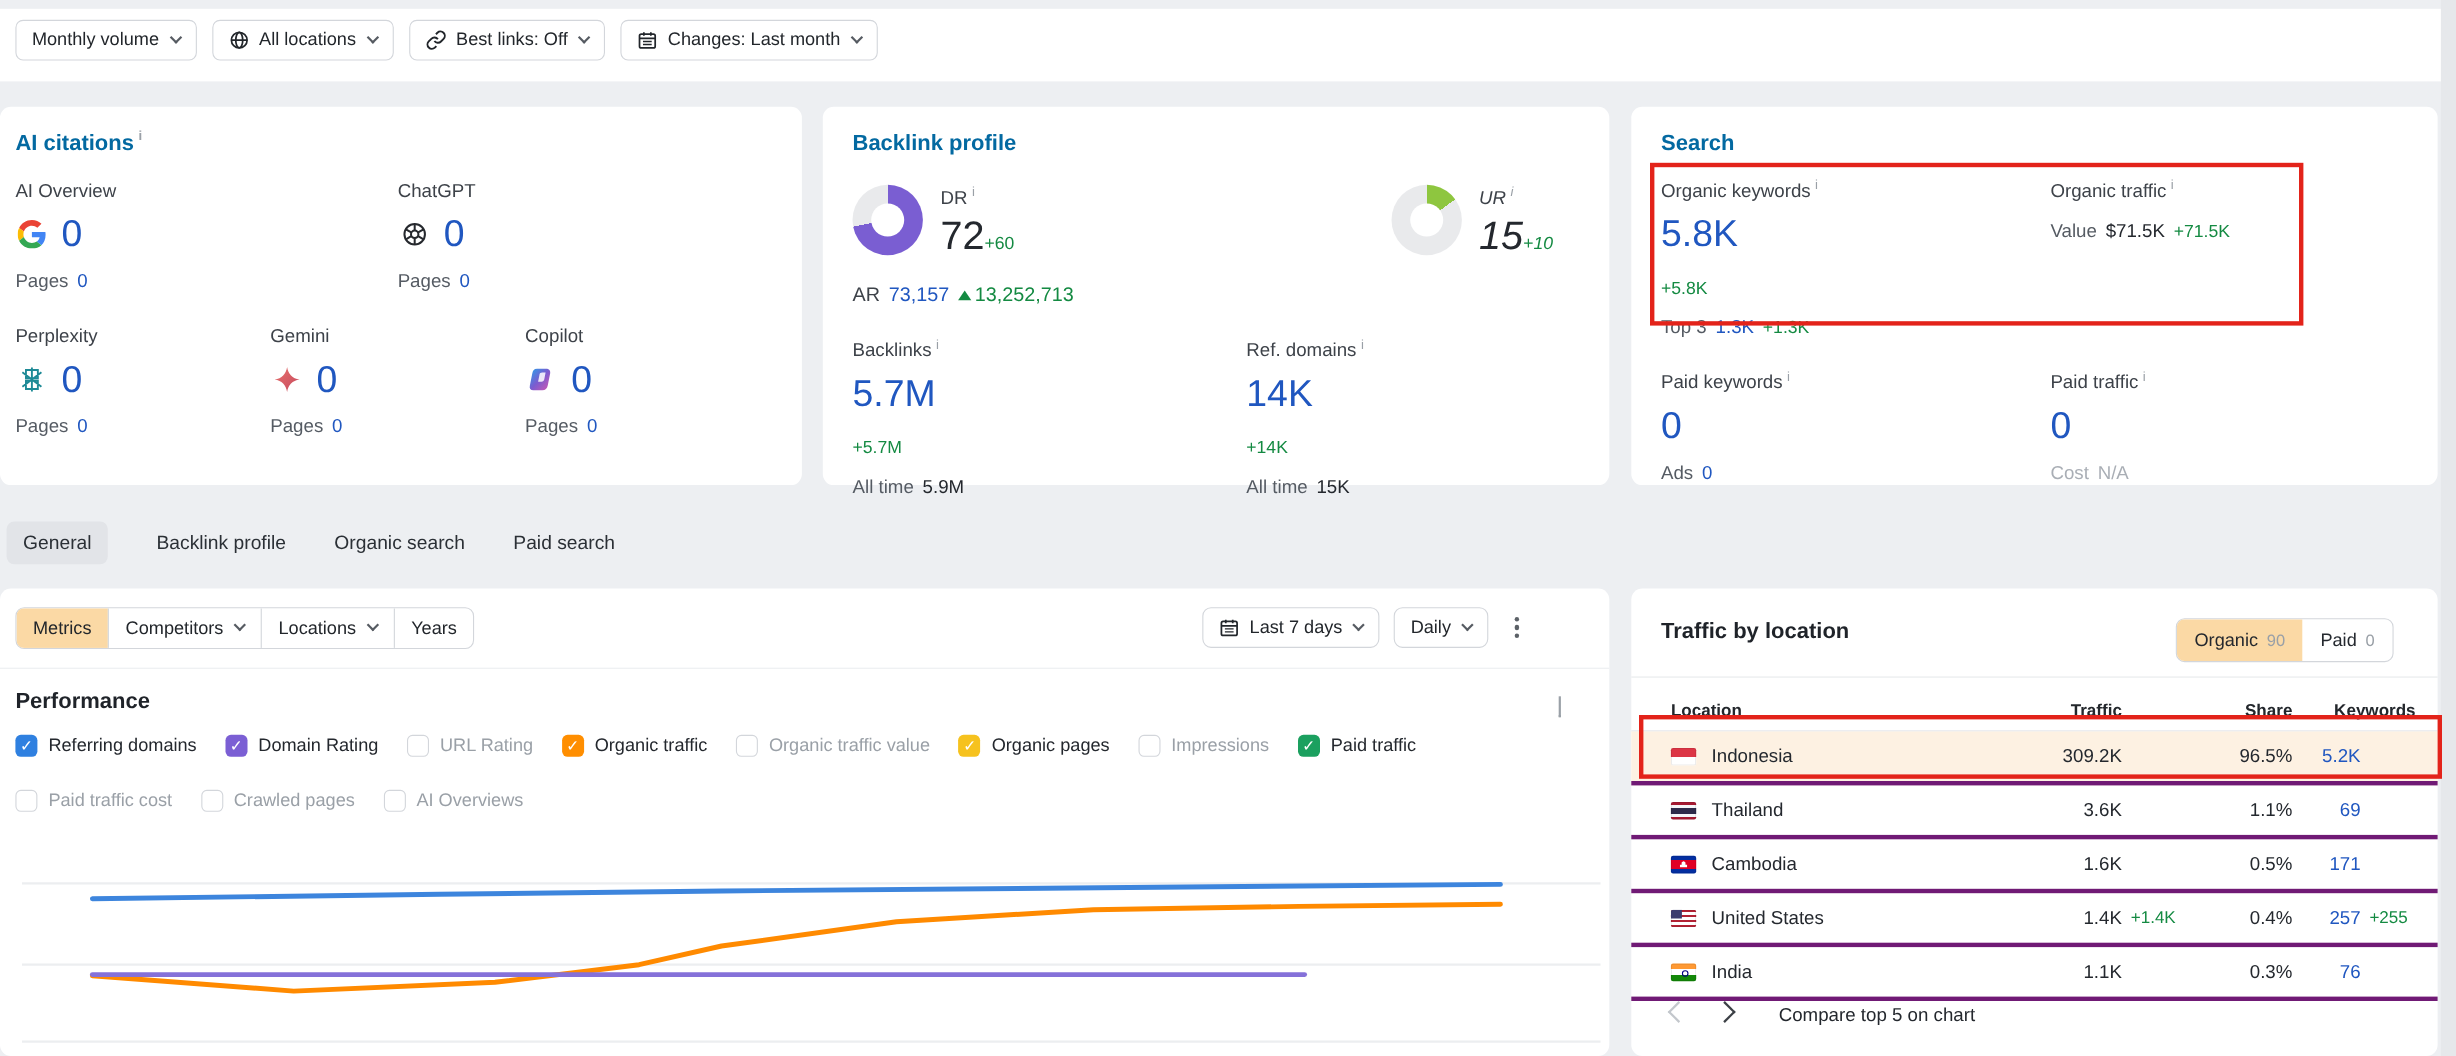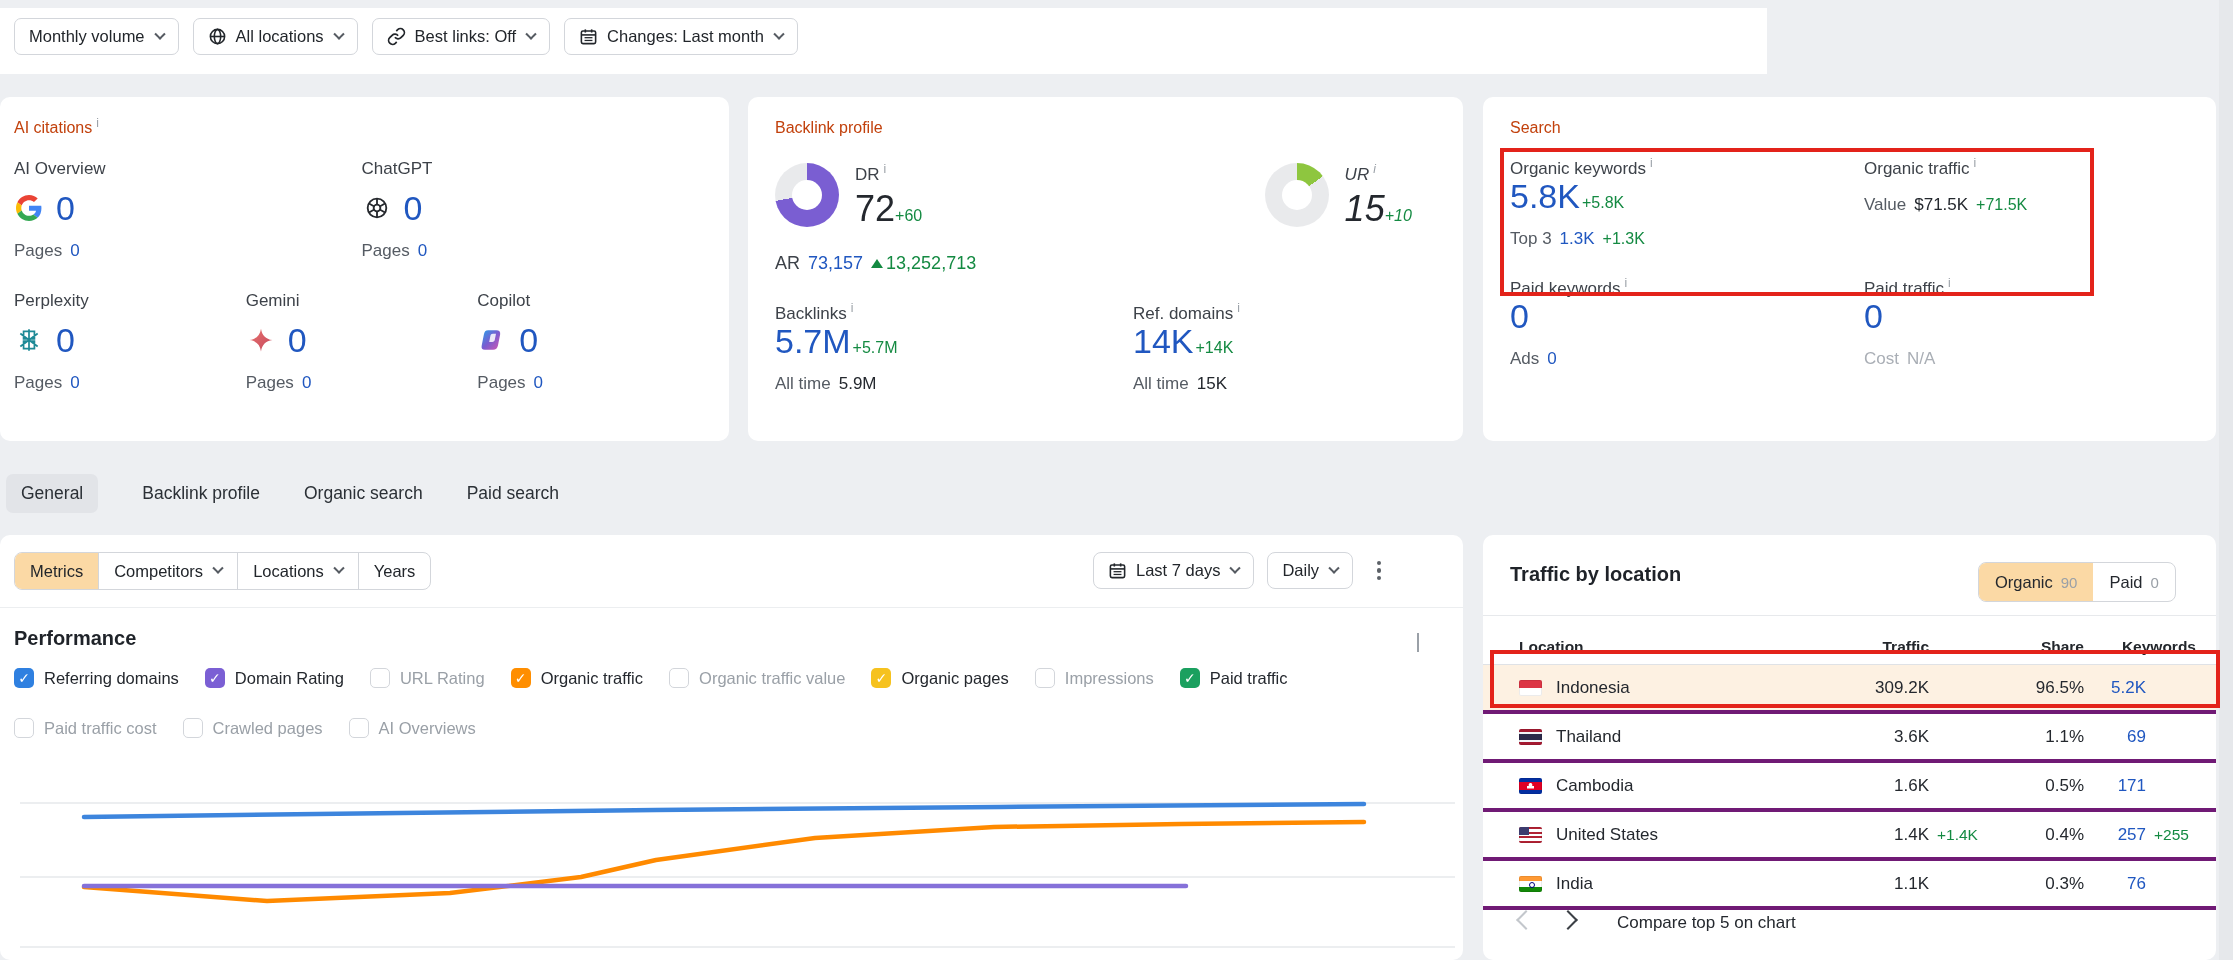--- a/index.html
+++ b/index.html
@@ -1,43 +1,43 @@
 <!DOCTYPE html>
 <html><head>
 <meta charset="utf-8">
 <style>
   * { box-sizing: border-box; margin: 0; padding: 0; }
   html,body { background:#edeff2; }
   body { font-family:"Liberation Sans","DejaVu Sans",sans-serif; color:#24282e; }
   #stage { position:relative; width:2233px; height:960px; overflow:hidden; background:#edeff2; }
 
   
-  .topbar { position:absolute; left:0; top:8px; width:1767px; height:66px; background:#ffffff; }
+  .topbar { position:absolute; left:0; top:8px; width:2219px; height:66px; background:#ffffff; }
   .topbar-inner { display:flex; gap:14px; padding:10px 0 0 14px; }
   .filter-btn { display:inline-flex; align-items:center; gap:9px; height:37px; padding:0 14px;
     background:#fff; border:1px solid #d3d6db; border-radius:7px; font-size:16.5px; color:#22262b; cursor:pointer; }
   .chev { width:8px; height:8px; border-right:2px solid #565b62; border-bottom:2px solid #565b62;
     transform:rotate(45deg) translate(-2px,-2px); margin-left:2px; flex:0 0 auto; }
   .chev.up { transform:rotate(-135deg) translate(-3px,-3px); }
   .icon16 { width:19px; height:19px; flex:0 0 auto; }
 
   
   .card { position:absolute; background:#fff; border-radius:10px; }
   #card-ai   { left:0;     top:97px; width:729px; height:344px; padding:22px 20px 0 14px; }
   #card-bl   { left:748px; top:97px; width:715px; height:344px; padding:22px 20px 0 27px; }
   #card-se   { left:1483px;top:97px; width:733px; height:344px; padding:22px 20px 0 27px; }
-  .card-title { font-size:16px; font-weight:normal; color:#c2410c; }
+  .card-title { font-size:20px; font-weight:bold; color:#0369a1; }
   .info { display:inline-block; color:#9aa0a7; font-size:12px; vertical-align:top; margin-left:4px; position:relative; top:-3px; }
   .info::after { content:"i"; }
 
   .mrow { display:flex; }
   .mrow.r1 { margin-top:22px; }
   .mrow.r2 { margin-top:30px; }
   .mlabel { font-size:17px; color:#3d4249; }
-  .bigline { display:flex; align-items:baseline; gap:2px; }
+  .bigline { margin-top:12px; display:flex; align-items:baseline; gap:24px;flex-direction:column; }
   .big { font-size:34px; line-height:1; }
   .blue { color:#2057c0; }
   .delta { font-size:16px; color:#148a42; }
   .subline { margin-top:16px; font-size:17px; color:#555b63; display:flex; gap:8px; align-items:baseline; }
   .subline .lbl { color:#555b63; }
   .sublink { color:#2057c0; }
   .subdark { color:#24282e; }
   .subgray { color:#a9aeb5; }
   .tri-up { display:inline-block; width:0; height:0; border-left:6px solid transparent; border-right:6px solid transparent;
     border-bottom:9px solid #148a42; margin-right:3px; position:relative; top:-1px; }

